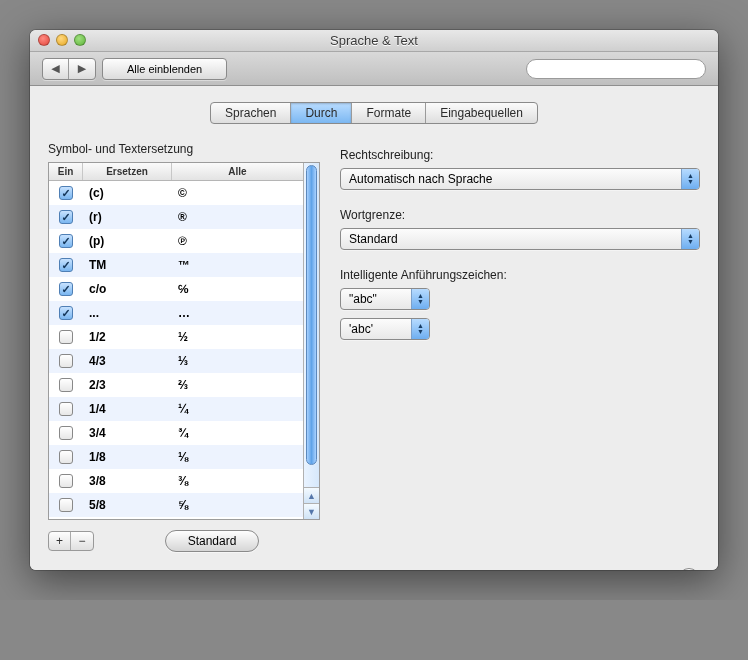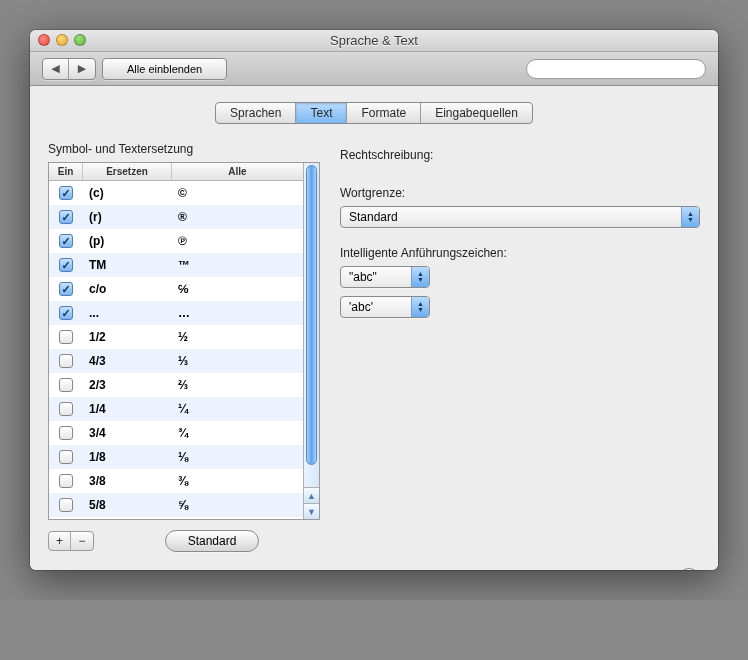--- a/index.html
+++ b/index.html
@@ -220,21 +220,21 @@
       </svg>
       <input class="search" placeholder="" style="">
     </div>
   </div>
 
   <div class="content">
 
     <div class="tabs">
       <div class="tabgroup" id="tabgroup">
           <div class="tab">Sprachen</div>
-          <div class="tab active">Text</div>
+          <div class="tab active">Durch</div>
           <div class="tab">Formate</div>
           <div class="tab">Eingabequellen</div>
         </div>
     </div>
 
     <div class="columns">
 
       <div class="leftpane">
         <div class="section-label">Symbol- und Textersetzung</div>
 
@@ -360,20 +360,27 @@
             <button>−</button>
           </div>
           <div style="flex:1;text-align:center">
             <button class="pillbtn">Standard</button>
           </div>
         </div>
       </div>
 
       <div class="rightpane">
         <div class="field-label">Rechtschreibung:</div>
+        <div class="popup">
+          <span>Automatisch nach Sprache</span>
+          <div class="cap">
+              <span class="tri">▲</span>
+              <span class="tri">▼</span>
+            </div>
+        </div>
 
         <div class="spacer-v"></div>
         <div class="field-label">Wortgrenze:</div>
         <div class="popup">
           <span>Standard</span>
           <div class="cap">
               <span class="tri">▲</span>
               <span class="tri">▼</span>
             </div>
         </div>

